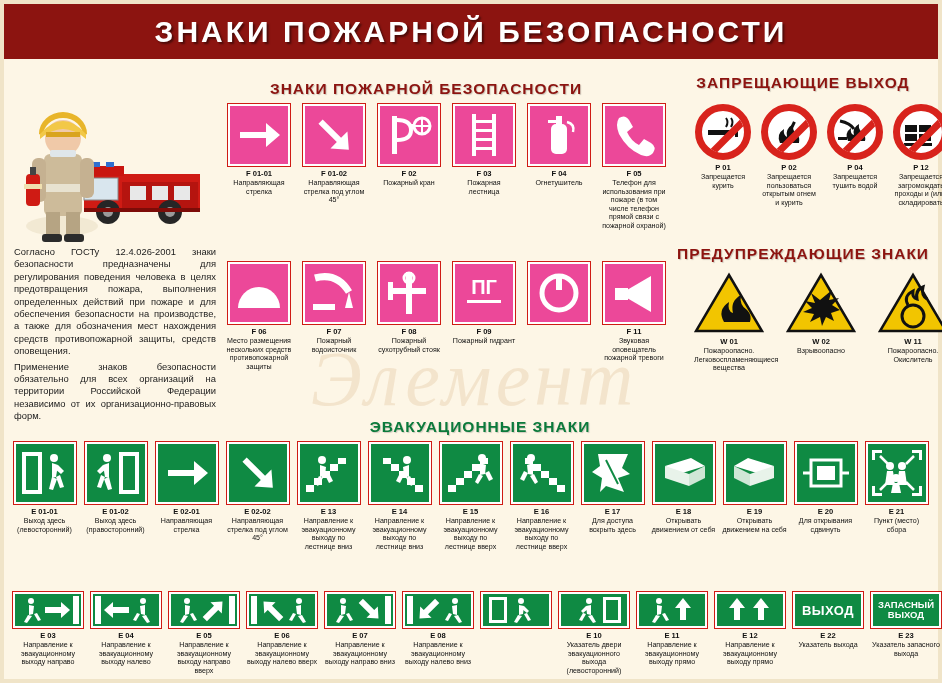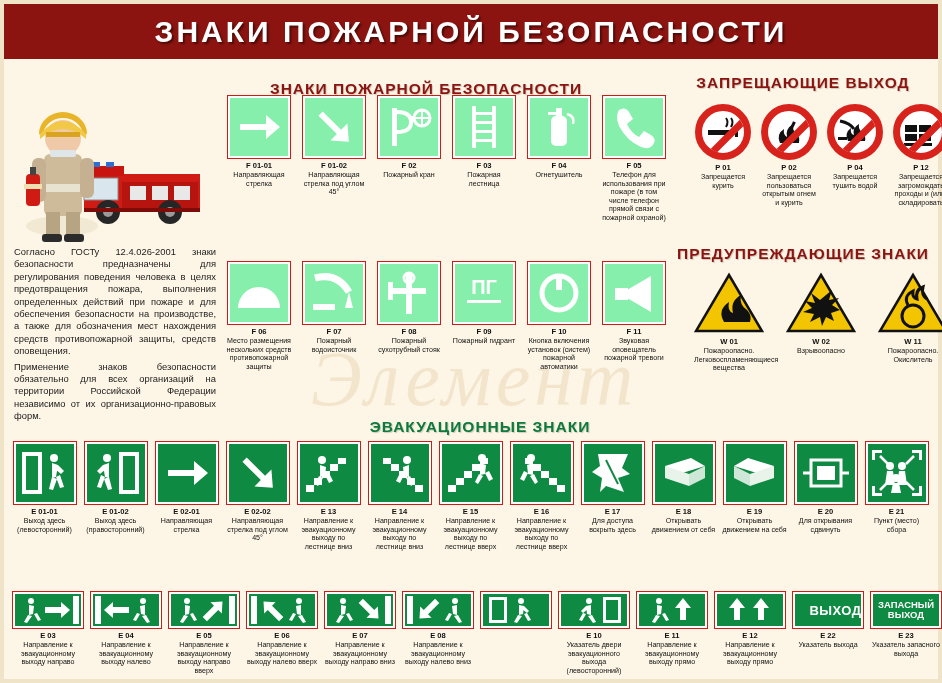--- a/index.html
+++ b/index.html
@@ -45,31 +45,31 @@
   .text-block {
     font-size:9.4px; color:#1b1b1b; line-height:1.32;
     text-align:justify; padding: 2px 6px 0 4px;
   }
   .text-block p { margin: 0 0 3px 0; }
   
   .card { text-align:center; }
   .pic {
     margin: 0 auto;
     position: relative;
-    background:#86efac;
+    background:#ec4899;
     border: 2px solid #ffffff;
     outline: 1px solid #cf1b14;
     box-shadow: 0 0 0 1px rgba(0,0,0,.12);
   }
   .cap {
     font-size:7.1px; line-height:1.2; color:#111; margin-top:3px;
   }
   .cap b { display:block; font-size:7.6px; margin-bottom:1px; }
   
-  .row-red1 { position:absolute; left:222px; top:92px; display:flex; gap:9px; }
+  .row-red1 { position:absolute; left:222px; top:100px; display:flex; gap:9px; }
   .row-red1 .pic { width:62px; height:62px; }
   .row-red1 .card { width:66px; }
   .row-red2 { position:absolute; left:222px; top:258px; display:flex; gap:9px; }
   .row-red2 .pic { width:62px; height:62px; }
   .row-red2 .card { width:66px; }
 
   
   .prohib { position:absolute; left:690px; top:100px; display:flex; gap:8px; }
   .prohib .card { width:58px; }
   .prohib .disc {
@@ -289,21 +289,20 @@
       <div class="cap"><b>F 09</b><span>Пожарный гидрант</span></div>
     </div>
 
     <div class="card">
       <div class="pic">
         <svg width="58" height="58" viewBox="0 0 58 58">
           <circle cx="29" cy="29" r="17" fill="none" stroke="#fff" stroke-width="5"></circle>
           <rect x="26" y="10" width="6" height="16" fill="#fff"></rect>
         </svg>
       </div>
-      <div class="cap"><b>F 10</b><span>Кнопка включения установок (систем) пожарной автоматики</span></div>
     </div>
 
     <div class="card">
       <div class="pic">
         <svg width="58" height="58" viewBox="0 0 58 58">
           <path d="M46 12 l-24 14 v8 l24 14z" fill="#fff"></path>
           <rect x="10" y="24" width="13" height="12" fill="#fff"></rect>
         </svg>
       </div>
       <div class="cap"><b>F 11</b><span>Звуковая оповещатель пожарной тревоги</span></div>
@@ -742,21 +741,21 @@
               <path d="M20 4 l8 10 h-5 v12 h-6 v-12 h-5z"></path>
           <path d="M44 4 l8 10 h-5 v12 h-6 v-12 h-5z"></path>
             </g>
         </svg>
       </div>
       <div class="cap"><b>E 12</b><span>Направление к эвакуационному выходу прямо</span></div>
     </div>
 
     <div class="card">
       <div class="pic" style="display:flex;align-items:center;justify-content:center;">
-        <span style="color:#fff;font-weight:bold;font-size:13px;letter-spacing:.5px;padding-left:15px;">ВЫХОД</span>
+        <span style="color:#fff;font-weight:bold;font-size:13px;letter-spacing:.5px;">ВЫХОД</span>
       </div>
       <div class="cap"><b>E 22</b><span>Указатель выхода</span></div>
     </div>
 
     <div class="card">
       <div class="pic" style="display:flex;align-items:center;justify-content:flex-start;">
         <span style="color:#fff;font-weight:bold;font-size:9.5px;line-height:1.05;text-align:center;">ЗАПАСНЫЙ ВЫХОД</span>
       </div>
       <div class="cap"><b>E 23</b><span>Указатель запасного выхода</span></div>
     </div>

